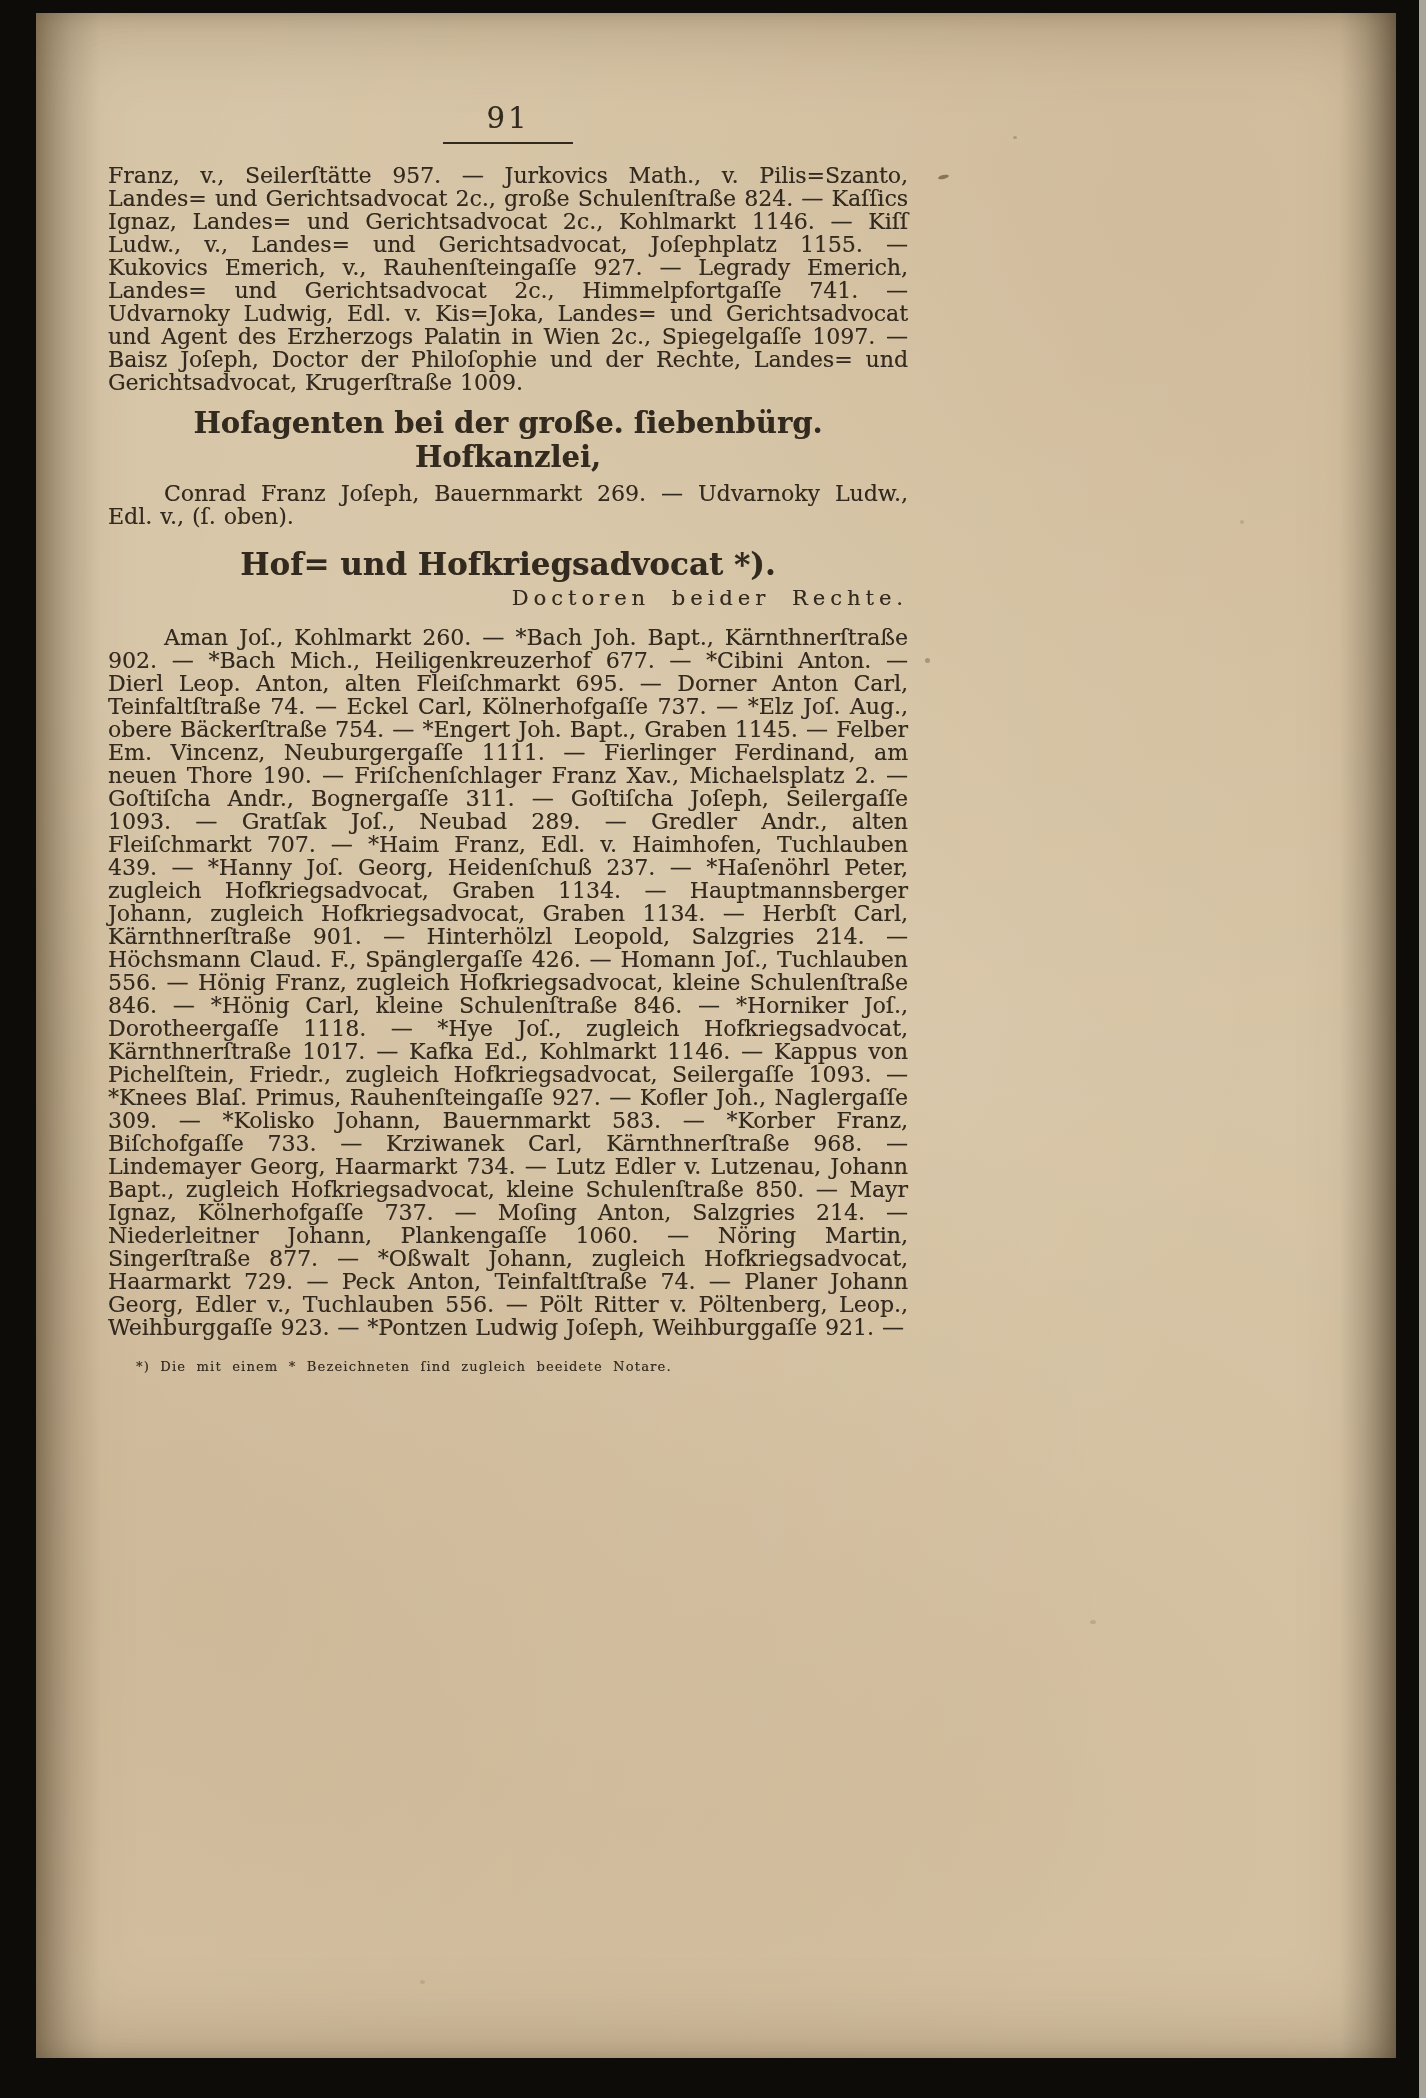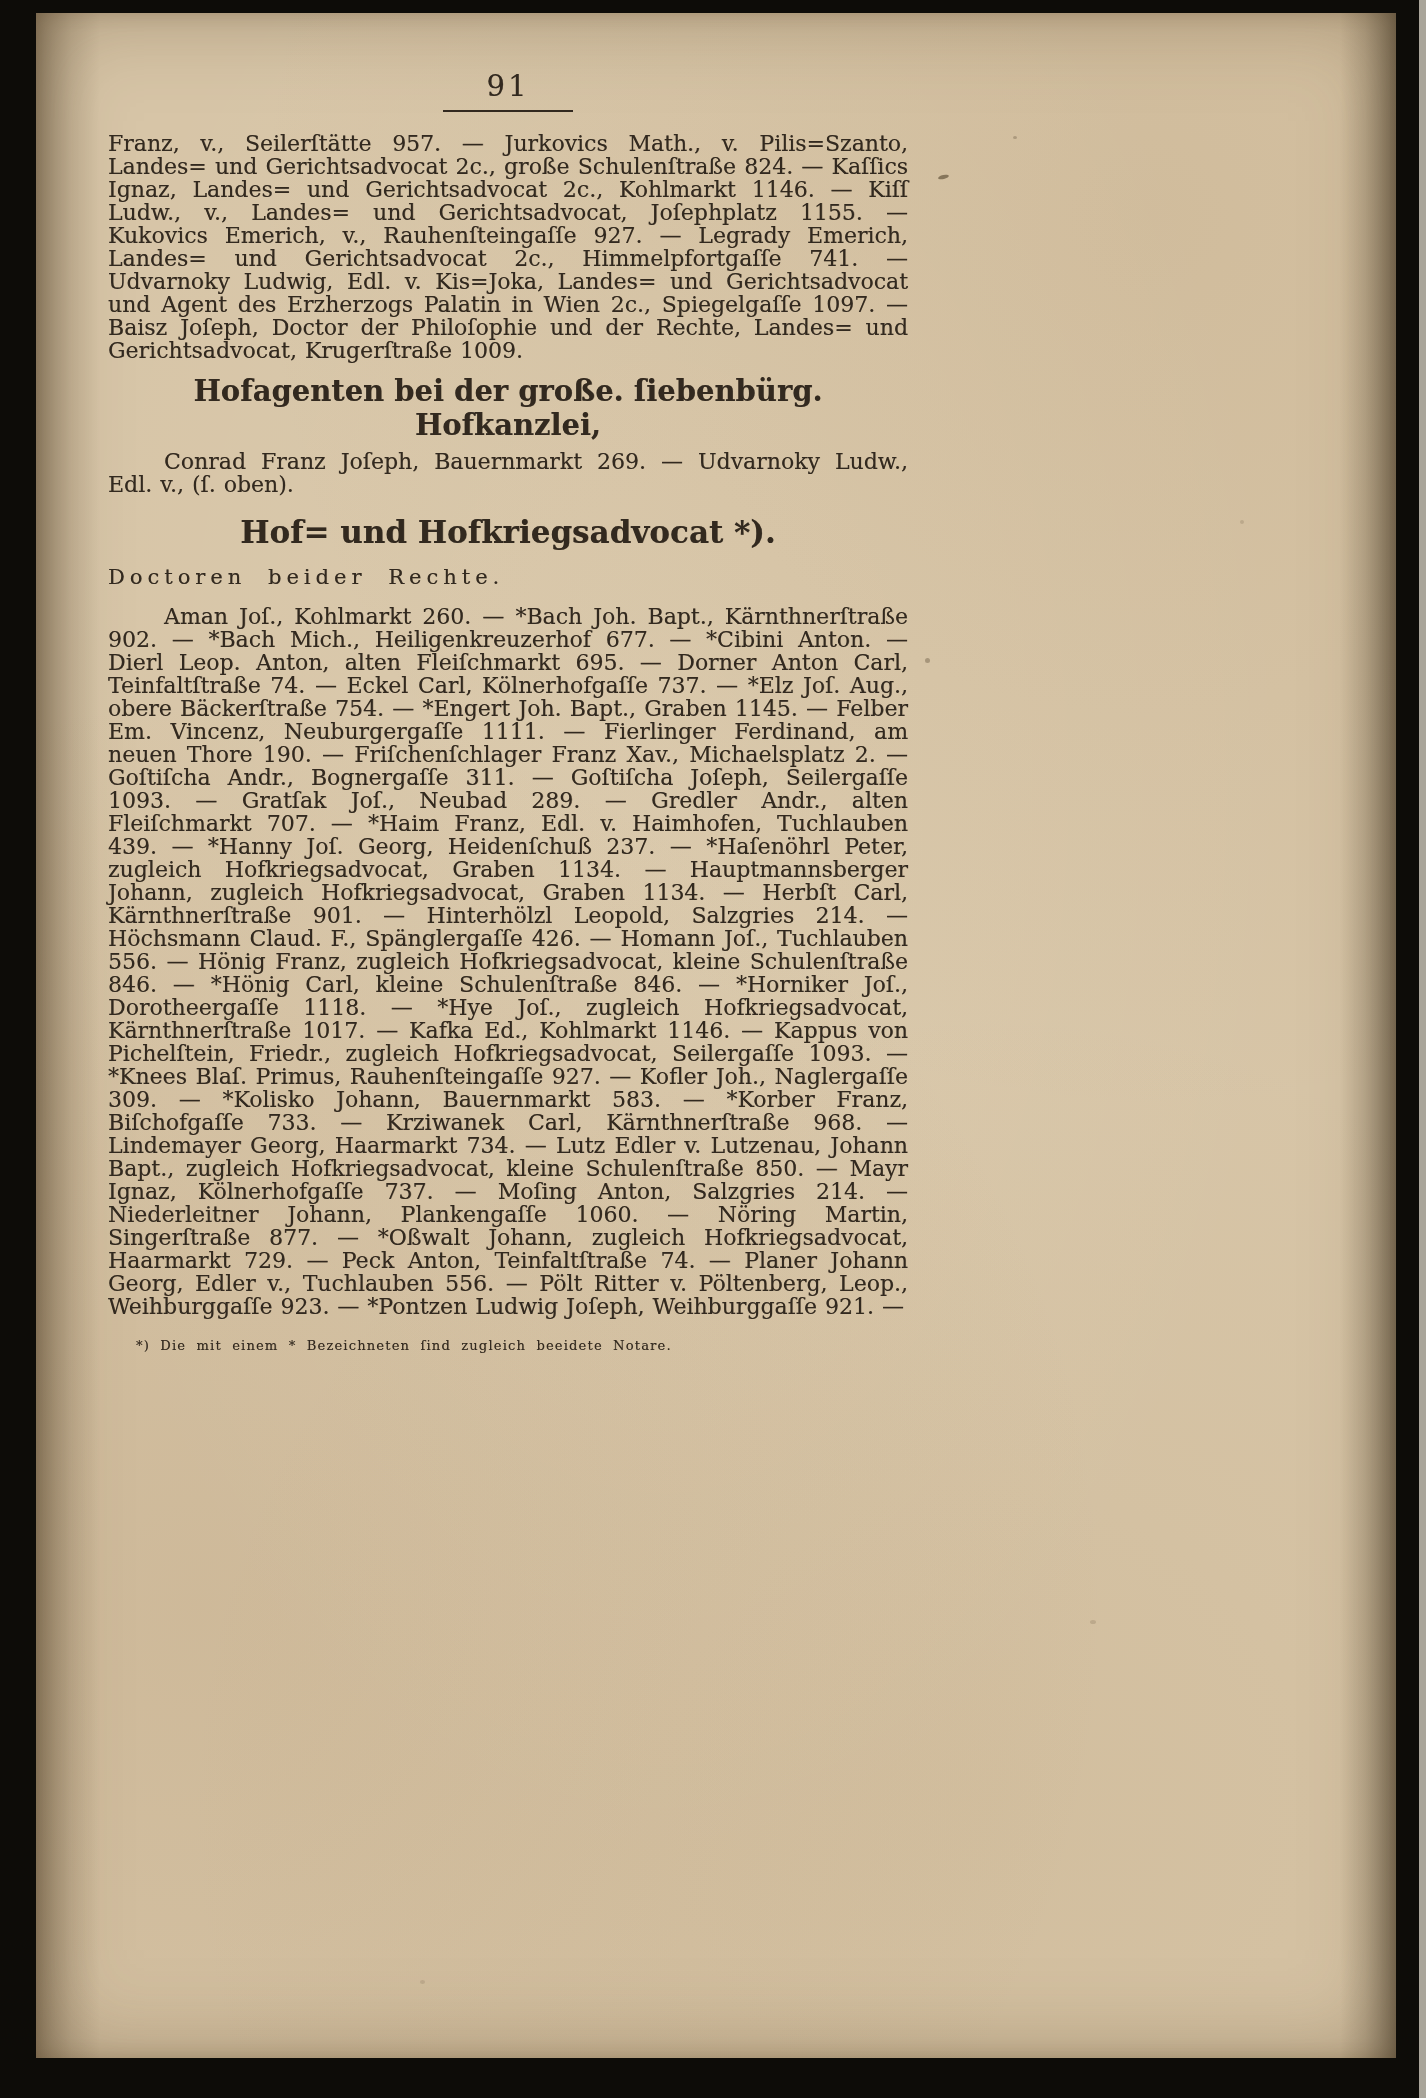--- a/index.html
+++ b/index.html
@@ -31,21 +31,21 @@
     right: 0; width: 56px;
     background: linear-gradient(to left, rgba(40,30,14,.45), rgba(40,30,14,.15) 55%, transparent);
   }
   .scanner-strip {
     position: absolute; right: 0; top: 0; bottom: 0; width: 7px;
     background: #a9a59a;
   }
   .textblock {
     position: absolute;
     left: 72px;  
-    top: 56px;
+    top: 88px;
     width: 800px;
     color: var(--ink, #32291f);
     text-shadow: 0.3px 0.3px 0.4px rgba(52,41,26,.45);
   }
   .pageno-row { text-align: center; margin-bottom: 20px; }
   .pageno {
     display: inline-block;
     font-size: 29px;
     letter-spacing: 3px;
     padding: 0 44px 7px;
@@ -60,25 +60,25 @@
   }
   .par.indent { text-indent: 56px; }
   .heading {
     text-align: center;
     font-weight: bold;
     margin: 12px 0 8px 0;
   }
   .h-agenten { font-size: 29px; }
   .h-advocaten { font-size: 31px; margin-top: 18px; margin-bottom: 4px; }
   .subheading {
-    text-align: left;
+    text-align: right;
     font-size: 21px;
     letter-spacing: 5px;
     word-spacing: 10px;
-    margin: 15px 0 16px 0;
+    margin: 4px 0 16px 0;
   }
   .footnote {
     margin-top: 20px;
     font-size: 13px;
     letter-spacing: 1.2px;
     word-spacing: 5px;
     text-indent: 28px;
   }
   .speck {
     position: absolute;

